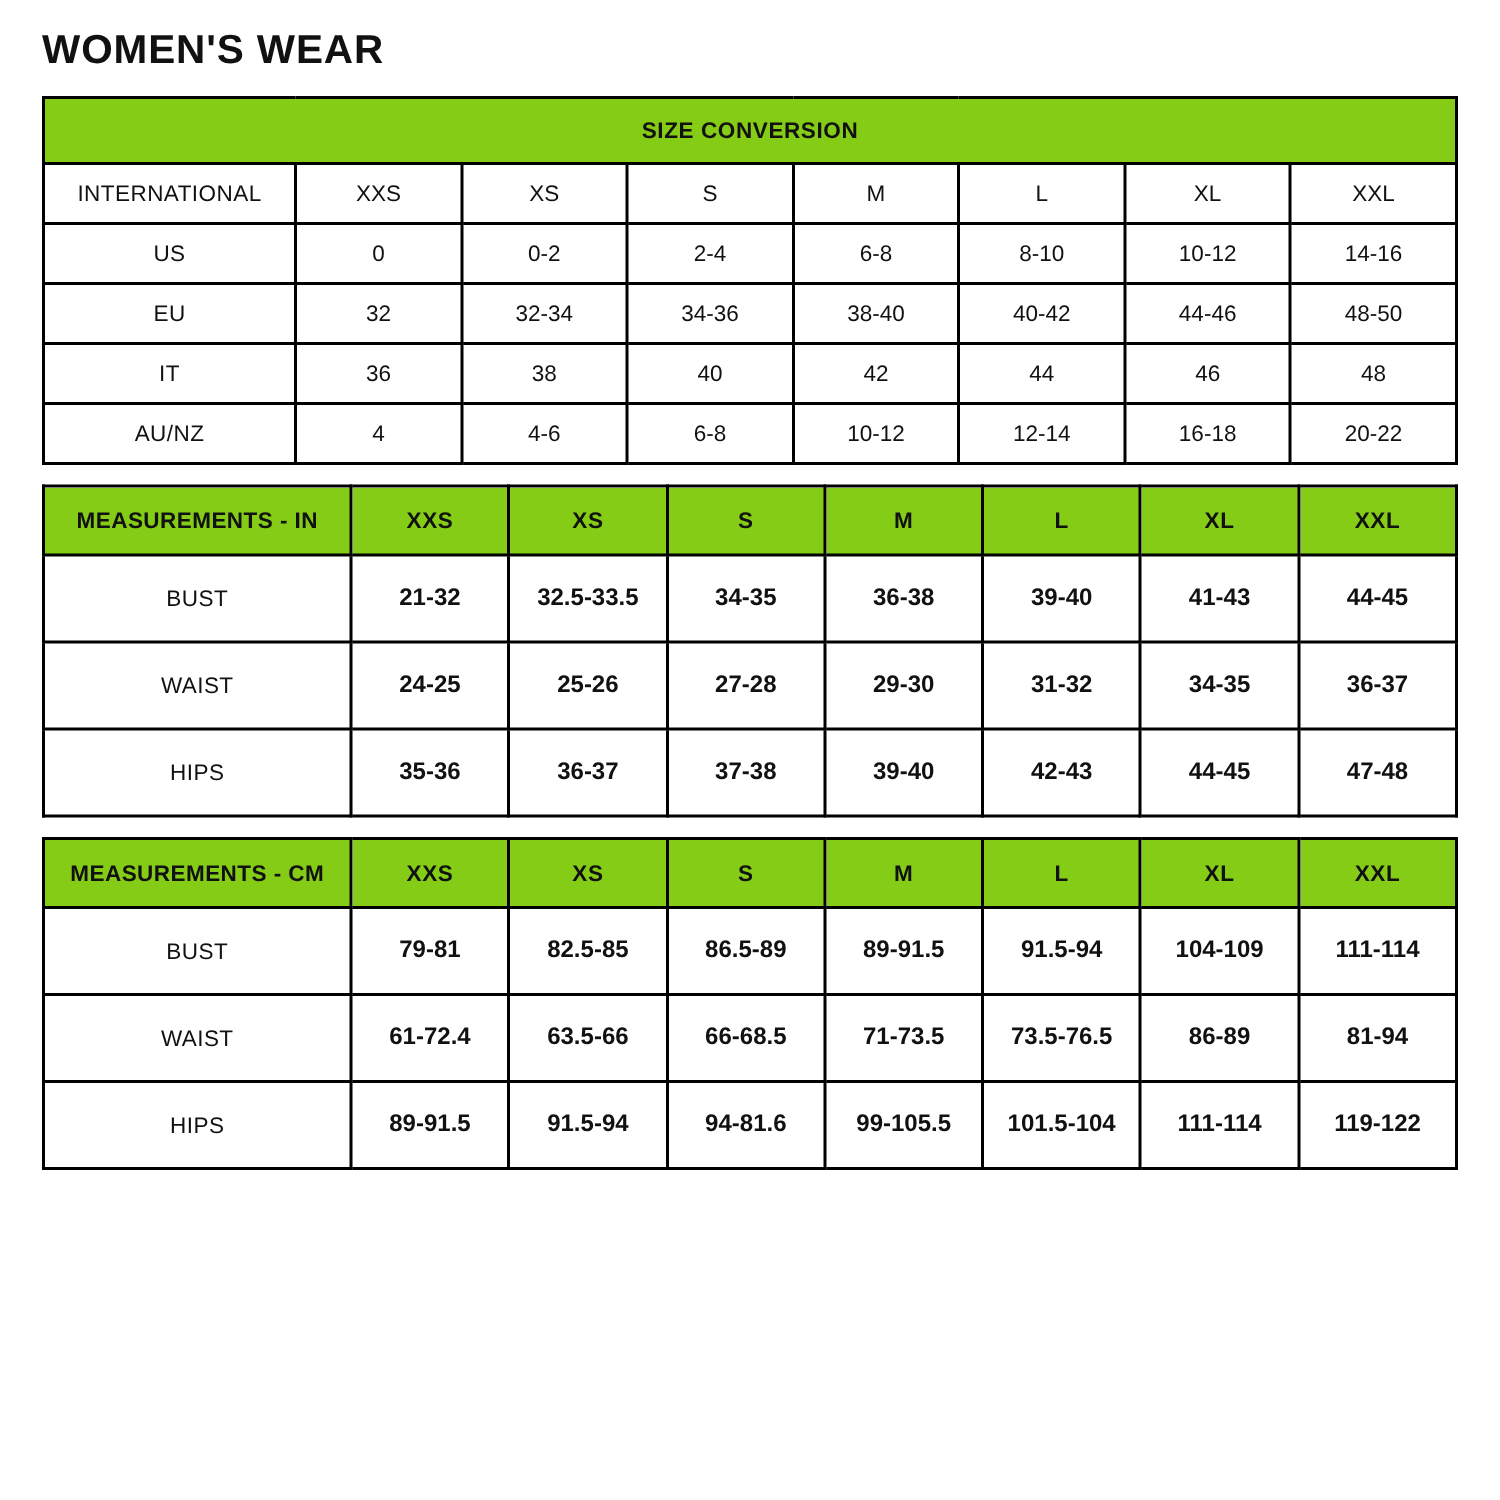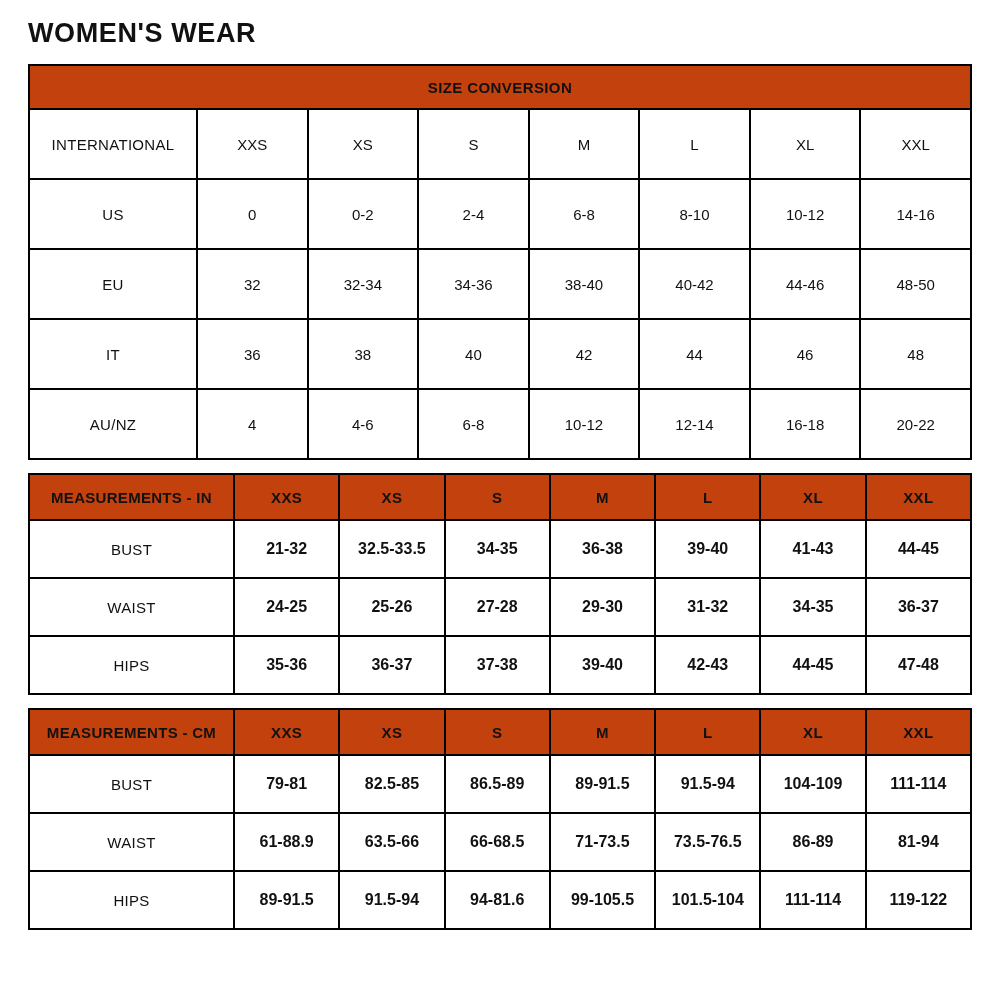--- a/index.html
+++ b/index.html
@@ -24,30 +24,30 @@
     margin-bottom:13px;
   }
   th,td{
     border:2px solid #000000;
     text-align:center;
     vertical-align:middle;
     padding:2px 4px;
     overflow:hidden;
   }
   .header-cell{
-    background:#c2410c;
+    background:#84cc16;
     font-weight:bold;
     font-size:15px;
     letter-spacing:0.4px;
   }
   .title-row{height:44px;}
   .label-col{font-size:15px;letter-spacing:0.3px;}
   td.label-col{font-weight:normal;}
   
-  .t-size tr{height:70px;}
+  .t-size tr{height:40px;}
   .t-size tr.title-row{height:44px;}
   .t-size td.data-cell{font-size:15px;}
   
   .t-meas tr{height:58px;}
   .t-meas tr.header-row{height:46px;padding-left:26px;}
   .t-meas td.data-cell{font-size:16px;font-weight:bold;}
 </style>
 </head>
 <body>
 
@@ -187,21 +187,21 @@
           <td class="data-cell">79-81</td>
           <td class="data-cell">82.5-85</td>
           <td class="data-cell">86.5-89</td>
           <td class="data-cell">89-91.5</td>
           <td class="data-cell">91.5-94</td>
           <td class="data-cell">104-109</td>
           <td class="data-cell">111-114</td>
         </tr>
         <tr>
           <td class="label-col">WAIST</td>
-          <td class="data-cell">61-88.9</td>
+          <td class="data-cell">61-72.4</td>
           <td class="data-cell">63.5-66</td>
           <td class="data-cell">66-68.5</td>
           <td class="data-cell">71-73.5</td>
           <td class="data-cell">73.5-76.5</td>
           <td class="data-cell">86-89</td>
           <td class="data-cell">81-94</td>
         </tr>
         <tr>
           <td class="label-col">HIPS</td>
           <td class="data-cell">89-91.5</td>

